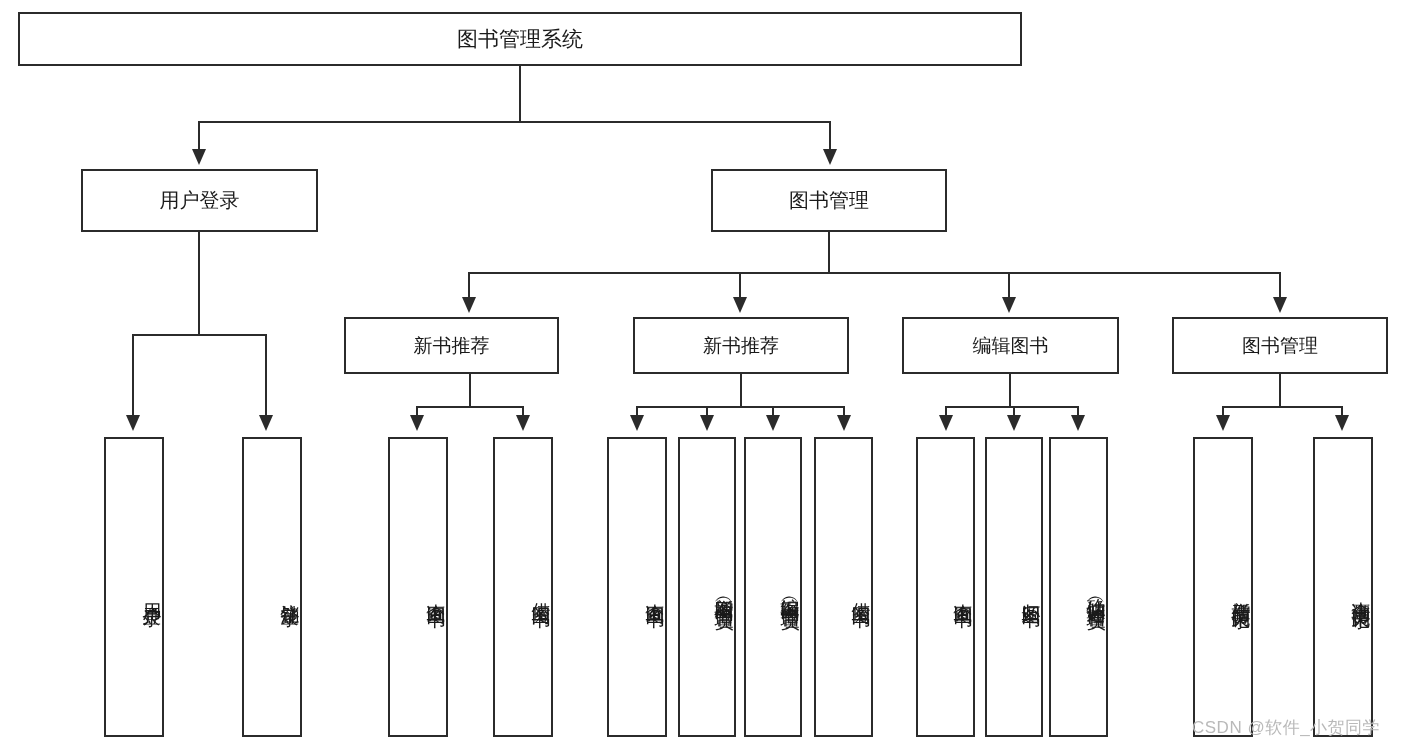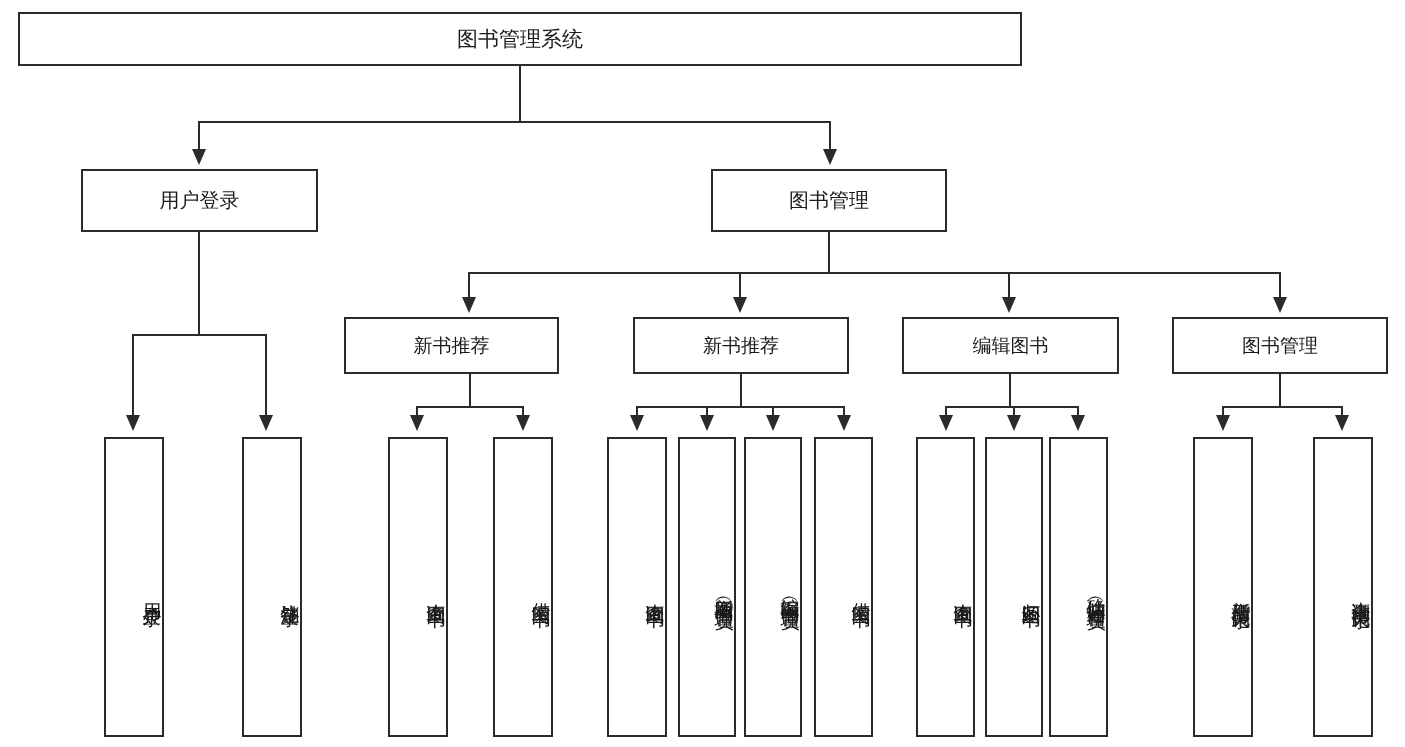--- a/index.html
+++ b/index.html
@@ -196,14 +196,15 @@
     <span class="lbl">确认归还（管理员）</span>
   </div>
 
   <div class="node leaf" style="left:1193px;top:437px;width:60px;height:300px;">
     <span class="lbl">新增借阅记录</span>
   </div>
   <div class="node leaf" style="left:1313px;top:437px;width:60px;height:300px;">
     <span class="lbl">查询借阅记录</span>
   </div>
 
+  <div id="watermark" style="left:1192px;top:716px;">CSDN @软件_小贺同学</div>
 
 </div>
 
 </body></html>

